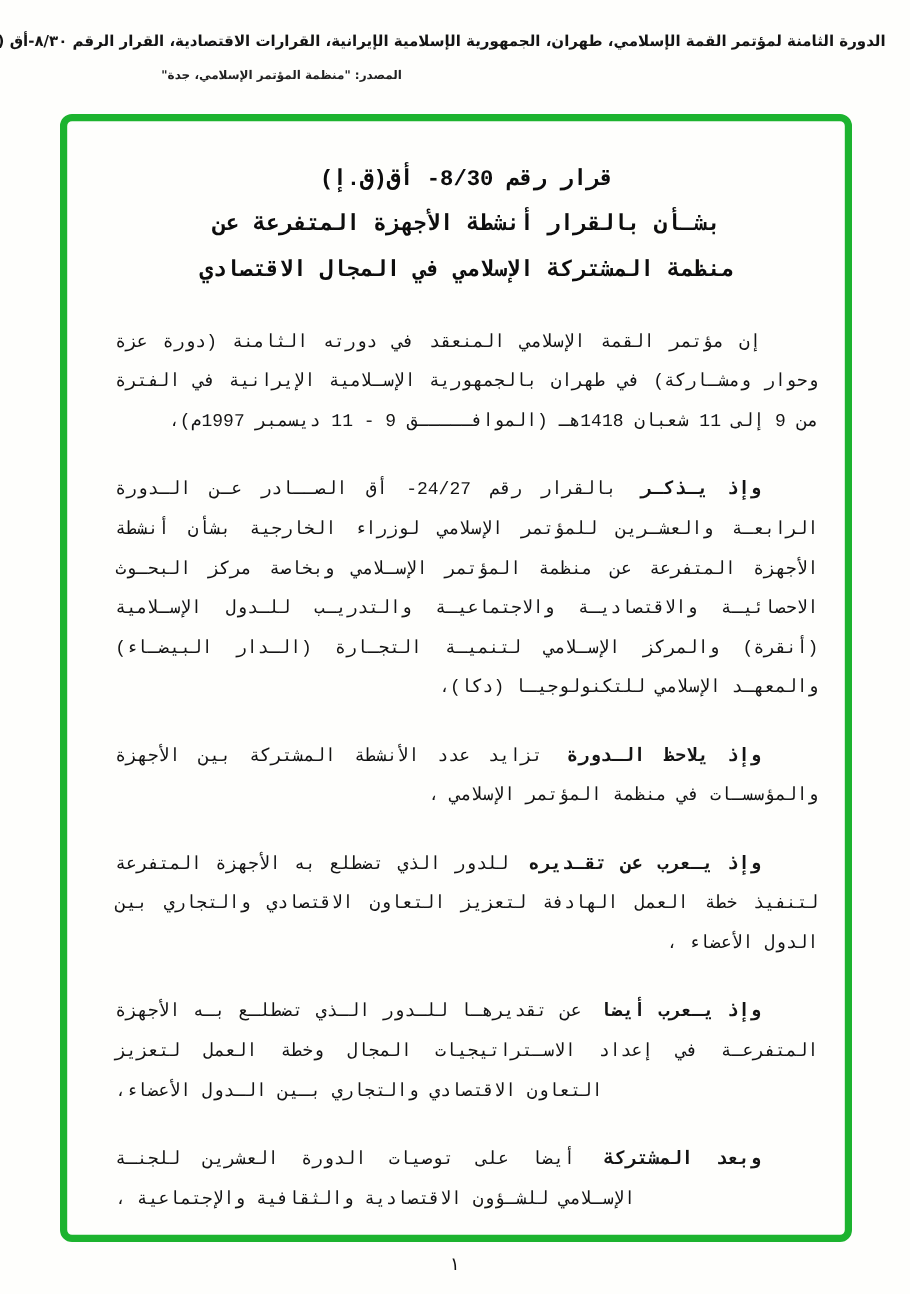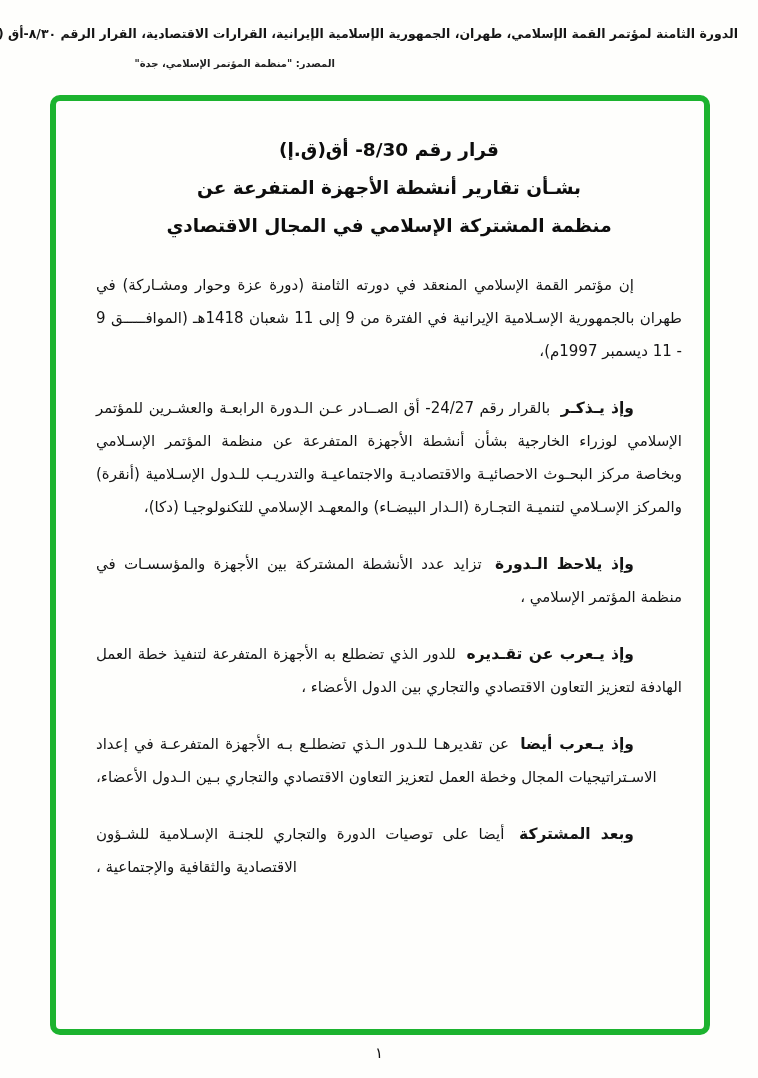--- a/index.html
+++ b/index.html
@@ -42,24 +42,24 @@
     position:absolute;top:1044px;left:0;width:758px;
     text-align:center;font-size:15px;color:#111;
   }
 </style>
 </head>
 <body>
 
 <div class="hdr1">الدورة الثامنة لمؤتمر القمة الإسلامي، طهران، الجمهورية الإسلامية الإيرانية، القرارات الاقتصادية، القرار الرقم ٨/٣٠-أق (ق.ا)</div>
 <div class="hdr2">المصدر:  "منظمة المؤتمر الإسلامي، جدة"</div>
 
-<div class="decree-box" style="border-color: rgb(28, 179, 47);">
+<div class="decree-box" style="border-color: rgb(28, 179, 47); font-family: Liberation Mono, monospace;">
   <div class="title-block">
     <div>قرار رقم 8/30- أق(ق.إ)</div>
-    <div>بشـأن تقارير أنشطة الأجهزة المتفرعة عن</div>
+    <div>بشـأن بالقرار أنشطة الأجهزة المتفرعة عن</div>
     <div>منظمة المشتركة الإسلامي في المجال الاقتصادي</div>
   </div>
 
   <p class="para">
     <span>إن مؤتمر القمة الإسلامي المنعقد في دورته الثامنة (دورة عزة وحوار ومشـاركة) في طهران بالجمهورية الإسـلامية الإيرانية في الفترة من 9 إلى 11 شعبان 1418هـ (الموافـــــق 9 - 11 ديسمبر 1997م)،</span>
   </p>
 
 
   <p class="para">
     <strong class="lead">وإذ يـذكـر</strong>
@@ -77,17 +77,17 @@
     <span>للدور الذي تضطلع به الأجهزة المتفرعة لتنفيذ خطة العمل الهادفة لتعزيز التعاون الاقتصادي والتجاري بين الدول الأعضاء ،</span>
   </p>
 
   <p class="para last-left">
     <strong class="lead">وإذ يـعرب أيضا</strong>
     <span>عن تقديرهـا للـدور الـذي تضطلـع بـه الأجهزة المتفرعـة في إعداد الاسـتراتيجيات المجال وخطة العمل لتعزيز التعاون الاقتصادي والتجاري بـين الـدول الأعضاء،</span>
   </p>
 
   <p class="para last-left">
     <strong class="lead">وبعد المشتركة</strong>
-    <span>أيضا على توصيات الدورة والتجاري للجنـة الإسـلامية للشـؤون الاقتصادية والثقافية والإجتماعية ،</span>
+    <span>أيضا على توصيات الدورة العشرين للجنـة الإسـلامي للشـؤون الاقتصادية والثقافية والإجتماعية ،</span>
   </p>
 </div>
 
 <div class="page-num">١</div>
 
 </body></html>

